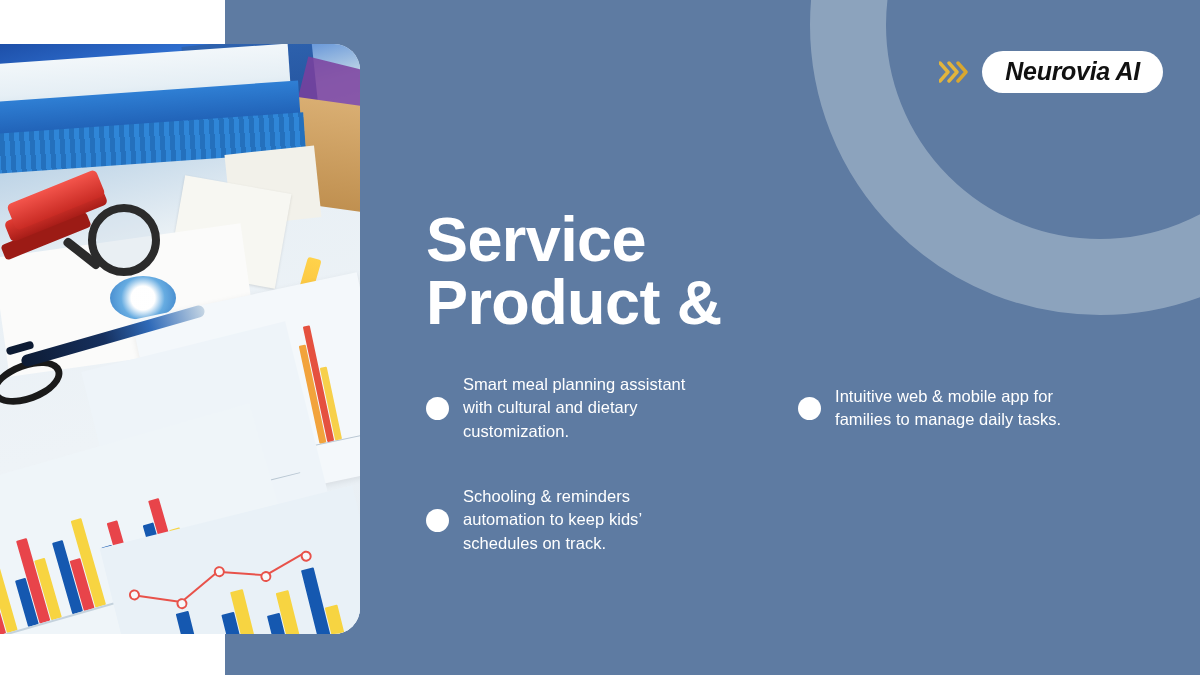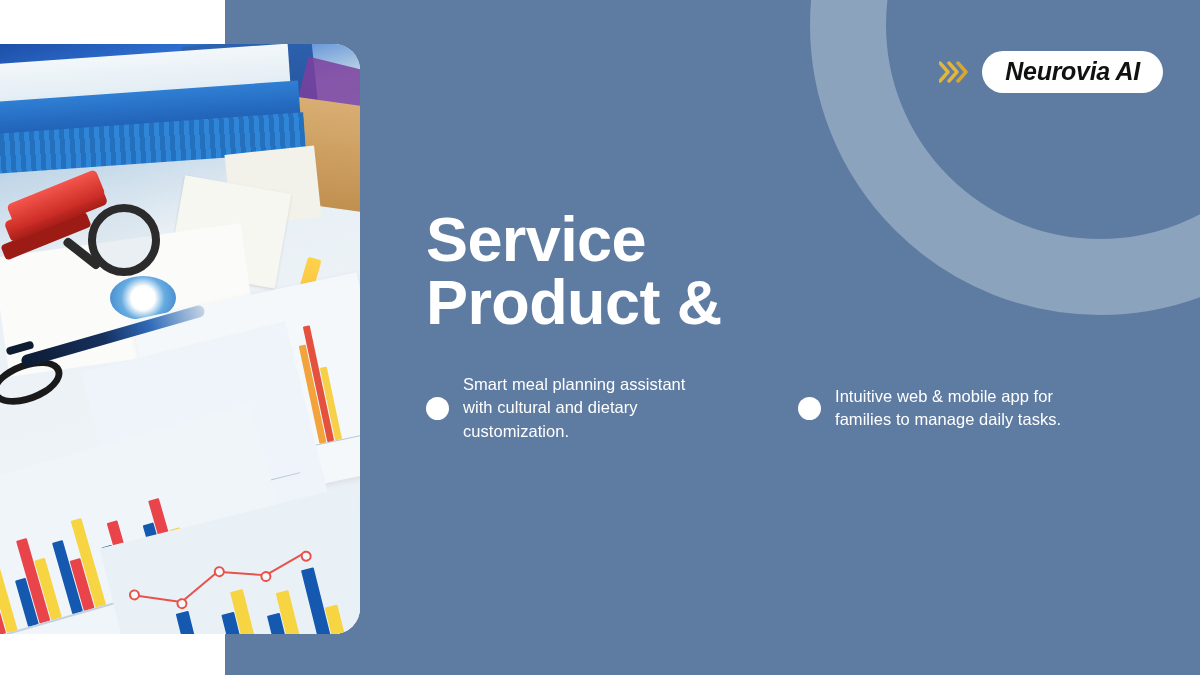--- a/index.html
+++ b/index.html
@@ -232,20 +232,24 @@
     <div class="bullet-item">
       <span class="bullet-dot"></span>
       <span class="bullet-text">Smart meal planning assistant with cultural and dietary customization.</span>
     </div>
 
     <div class="bullet-item">
       <span class="bullet-dot"></span>
       <span class="bullet-text">Intuitive web &amp; mobile app for families to manage daily tasks.</span>
     </div>
 
+    <div class="bullet-item">
+      <span class="bullet-dot"></span>
+      <span class="bullet-text">Schooling &amp; reminders automation to keep kids’ schedules on track.</span>
+    </div>
 
 
   </div>
 
   <div class="photo-card">
     <div class="photo-inner">
 
       <div class="ph ph-binder"></div>
       <div class="ph ph-purple"></div>
       <div class="ph ph-kraft"></div>

